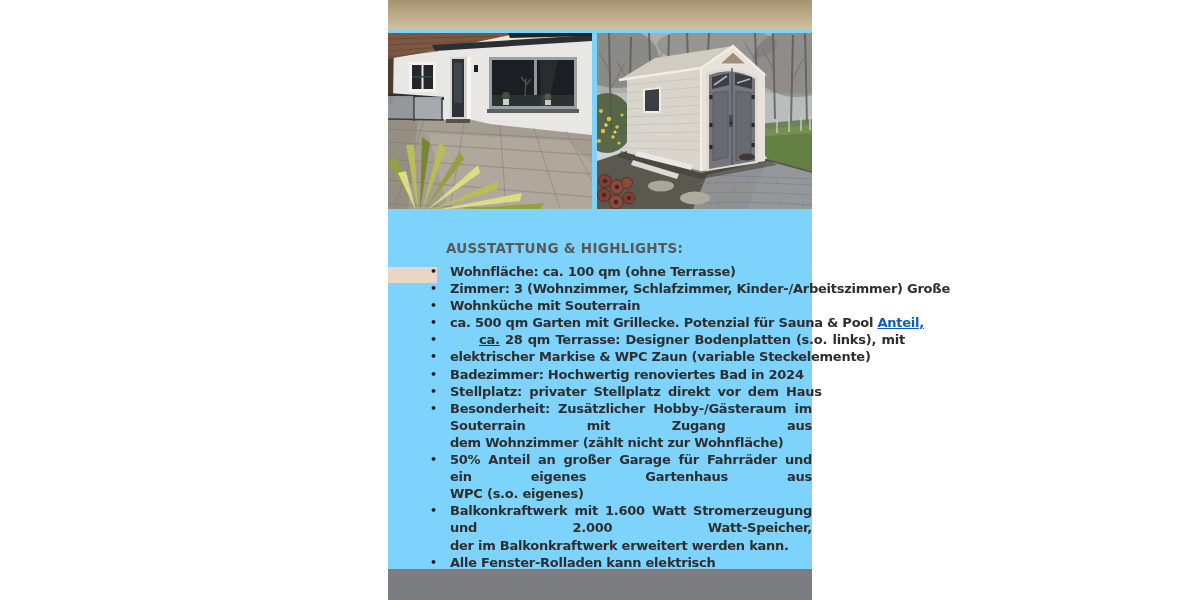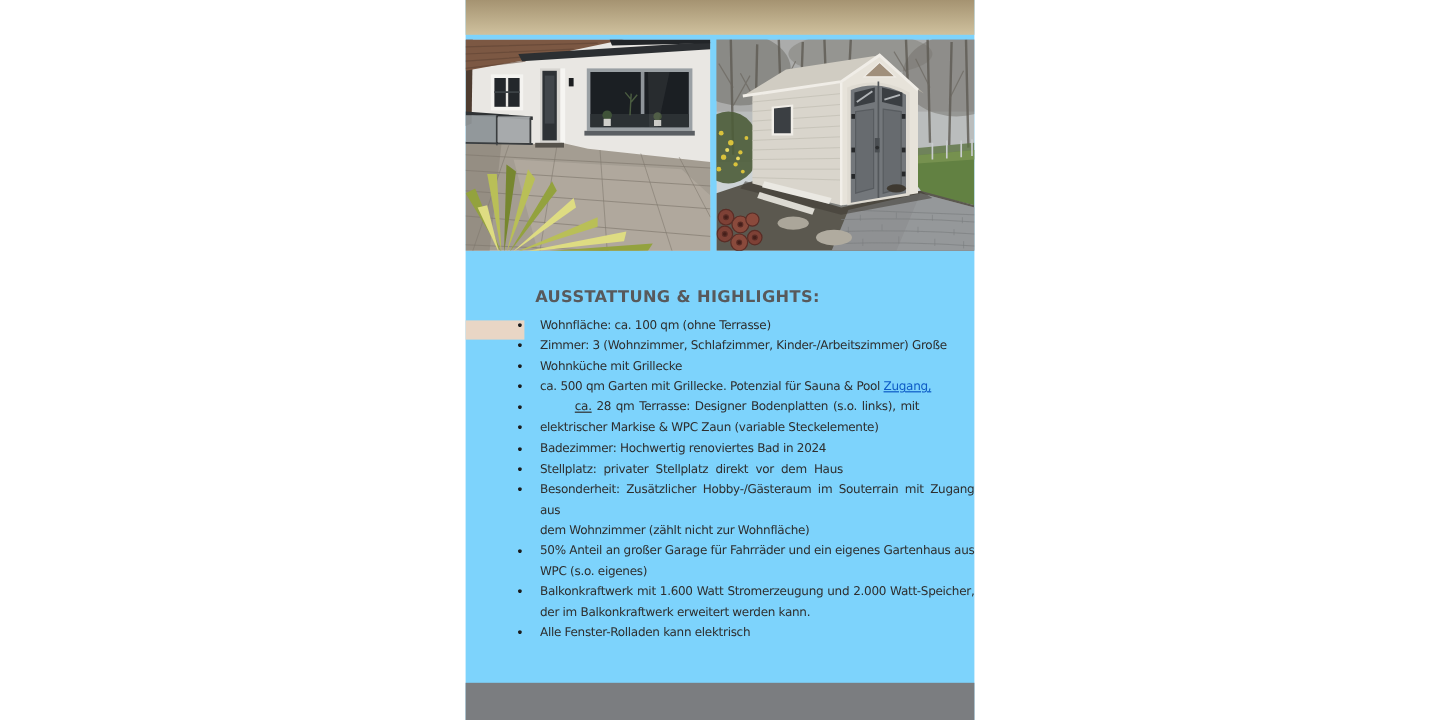--- a/index.html
+++ b/index.html
@@ -19,21 +19,21 @@
   .photo-row svg{display:block;}
 
   .content{position:absolute;top:240px;left:0;width:424px;}
   h2.heading{margin:0 0 6px 58px;font-size:13.5px;line-height:17px;font-weight:700;
              letter-spacing:.3px;color:var(--heading);}
 
   .marker{position:absolute;top:267px;left:0;width:49px;height:16px;
           background:var(--marker);}
 
   ul.bullets{margin:0 0 0 39px;padding:0;list-style:none;width:385px;
-             color:var(--body);font-size:10px;letter-spacing:-0.25px;}
+             color:var(--body);font-size:13px;letter-spacing:-0.25px;font-weight:bold;}
   ul.bullets li{position:relative;padding-left:23px;margin:0;}
   ul.bullets li::before{content:"\2022";position:absolute;left:3px;top:0;
              line-height:17.1px;font-size:11px;color:#1c1c1c;}
   .line{line-height:17.1px;white-space:nowrap;}
   .line.stretch{text-align:justify;text-align-last:justify;white-space:normal;}
   ul.bullets li:nth-child(8) .line{word-spacing:3px;}
   ul.bullets li:nth-child(5) .line{word-spacing:1px;margin-left:29px;}
   .seg-link{color:var(--link);text-decoration:underline;cursor:pointer;}
   .seg-underline{text-decoration:underline;}
 </style>
@@ -184,24 +184,24 @@
   <div class="content">
     <h2 class="heading">AUSSTATTUNG &amp; HIGHLIGHTS:</h2>
     <ul class="bullets">
         <li>
           <div class="line"><span>Wohnfläche: ca. 100 qm (ohne Terrasse)</span></div>
         </li>
         <li>
           <div class="line"><span>Zimmer: 3 (Wohnzimmer, Schlafzimmer, Kinder-/Arbeitszimmer) Große</span></div>
         </li>
         <li>
-          <div class="line"><span>Wohnküche mit Grillecke</span></div>
-        </li>
-        <li>
-          <div class="line"><span>ca. 500 qm Garten mit Grillecke. Potenzial für Sauna &amp; Pool </span><span class="seg-link">Zugang,</span></div>
+          <div class="line"><span>Wohnküche mit Souterrain</span></div>
+        </li>
+        <li>
+          <div class="line"><span>ca. 500 qm Garten mit Grillecke. Potenzial für Sauna &amp; Pool </span><span class="seg-link">Anteil,</span></div>
         </li>
         <li>
           <div class="line"><span class="seg-underline">ca.</span><span> 28 qm Terrasse: Designer Bodenplatten (s.o. links), mit</span></div>
         </li>
         <li>
           <div class="line"><span>elektrischer Markise &amp; WPC Zaun (variable Steckelemente)</span></div>
         </li>
         <li>
           <div class="line"><span>Badezimmer: Hochwertig renoviertes Bad in 2024</span></div>
         </li>

